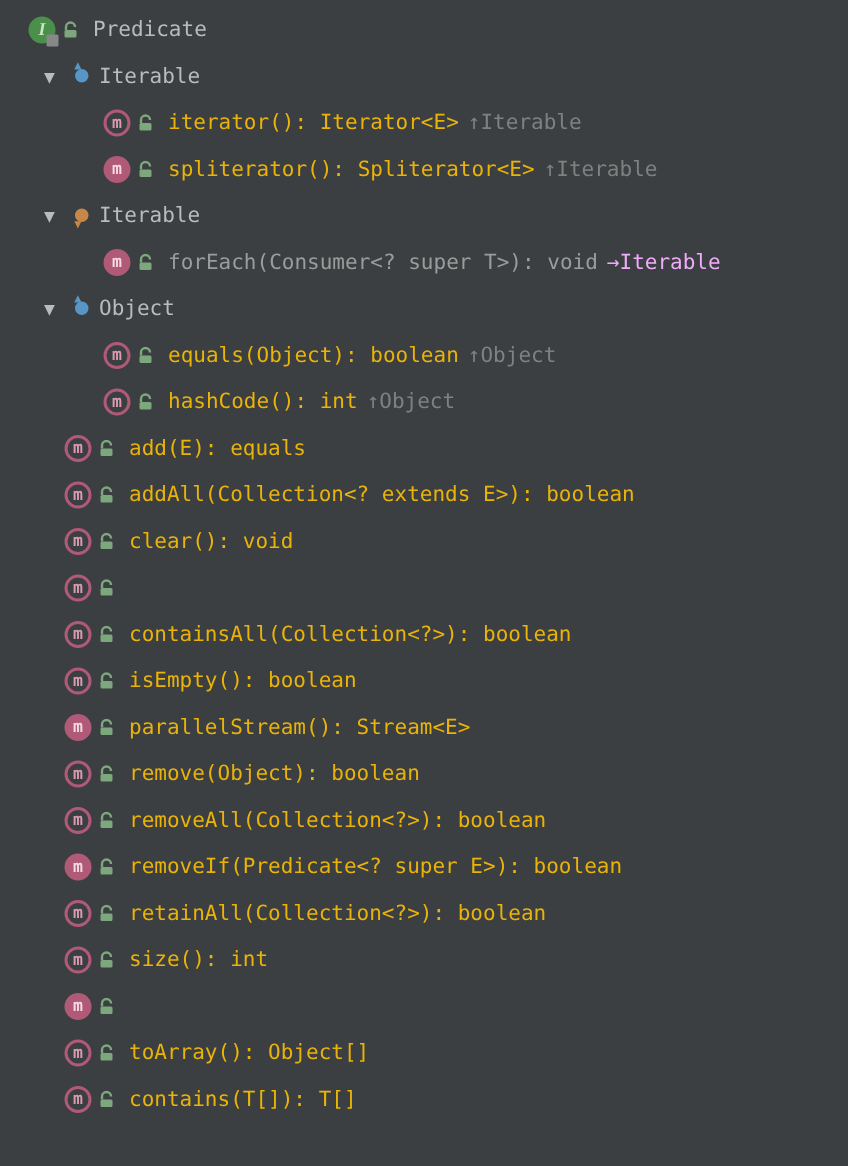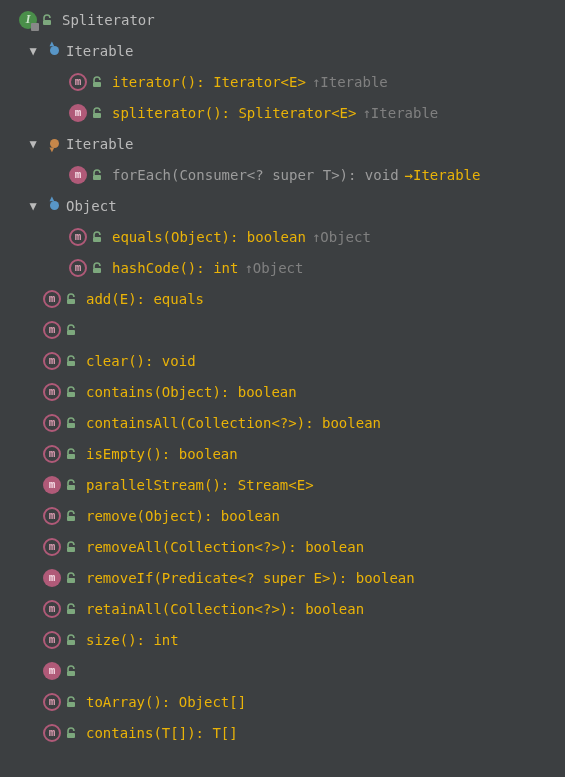--- a/index.html
+++ b/index.html
@@ -99,38 +99,38 @@
     .lock-icon svg { display:block; }
     .sig {
       color: #bbbbbb;
     }
     .sig .name-part { color: #eab308; }
     .sig .uplink { color:#808080; margin-left:6px;text-align:center; }
     .row-highlight .sig .name-part {
       color: #9c9c9c;
       text-decoration-color: #6a6a6a;
     }
-    .row-highlight .sig .uplink { color:#eab308; }
+    .row-highlight .sig .uplink { color:#f0abfc; }
   </style>
 </head>
 <body>
 
 <div class="tree">
 
   <div class="row indent-0">
     <span class="icon1">
       <span class="iface-icon">I<span class="lockmark"></span></span>
     </span>
     <span class="icon2 lock-icon">
       <svg width="12" height="12" viewBox="0 0 12 12">
           <path d="M3 6V4a3 3 0 0 1 6 0" stroke="#7da87d" stroke-width="1.6" fill="none"></path>
           <rect x="2" y="6" width="8" height="5" rx="1" fill="#7da87d"></rect>
         </svg>
     </span>
-    <span class="sig">Spliterator</span>
+    <span class="sig">Predicate</span>
   </div>
 
   <div id="groups-mount">
       <div class="row indent-1">
         <span class="arrow">▼</span>
         <span class="icon1">
           <span class="updown-icon blueball">
             <span class="arr">▲</span>
             <span class="ball"></span>
           </span>
@@ -234,20 +234,21 @@
       <div class="row indent-1">
         <span class="icon1">
           <span class="method-icon abstract">m</span>
         </span>
         <span class="icon2 lock-icon">
           <svg width="12" height="12" viewBox="0 0 12 12">
             <path d="M3 6V4a3 3 0 0 1 6 0" stroke="#7da87d" stroke-width="1.6" fill="none"></path>
             <rect x="2" y="6" width="8" height="5" rx="1" fill="#7da87d"></rect>
           </svg>
         </span>
+        <span class="sig"><span class="name-part">addAll(Collection&lt;? extends E&gt;): boolean</span></span>
       </div>
       <div class="row indent-1">
         <span class="icon1">
           <span class="method-icon abstract">m</span>
         </span>
         <span class="icon2 lock-icon">
           <svg width="12" height="12" viewBox="0 0 12 12">
             <path d="M3 6V4a3 3 0 0 1 6 0" stroke="#7da87d" stroke-width="1.6" fill="none"></path>
             <rect x="2" y="6" width="8" height="5" rx="1" fill="#7da87d"></rect>
           </svg>
@@ -257,21 +258,20 @@
       <div class="row indent-1">
         <span class="icon1">
           <span class="method-icon abstract">m</span>
         </span>
         <span class="icon2 lock-icon">
           <svg width="12" height="12" viewBox="0 0 12 12">
             <path d="M3 6V4a3 3 0 0 1 6 0" stroke="#7da87d" stroke-width="1.6" fill="none"></path>
             <rect x="2" y="6" width="8" height="5" rx="1" fill="#7da87d"></rect>
           </svg>
         </span>
-        <span class="sig"><span class="name-part">contains(Object): boolean</span></span>
       </div>
       <div class="row indent-1">
         <span class="icon1">
           <span class="method-icon abstract">m</span>
         </span>
         <span class="icon2 lock-icon">
           <svg width="12" height="12" viewBox="0 0 12 12">
             <path d="M3 6V4a3 3 0 0 1 6 0" stroke="#7da87d" stroke-width="1.6" fill="none"></path>
             <rect x="2" y="6" width="8" height="5" rx="1" fill="#7da87d"></rect>
           </svg>

